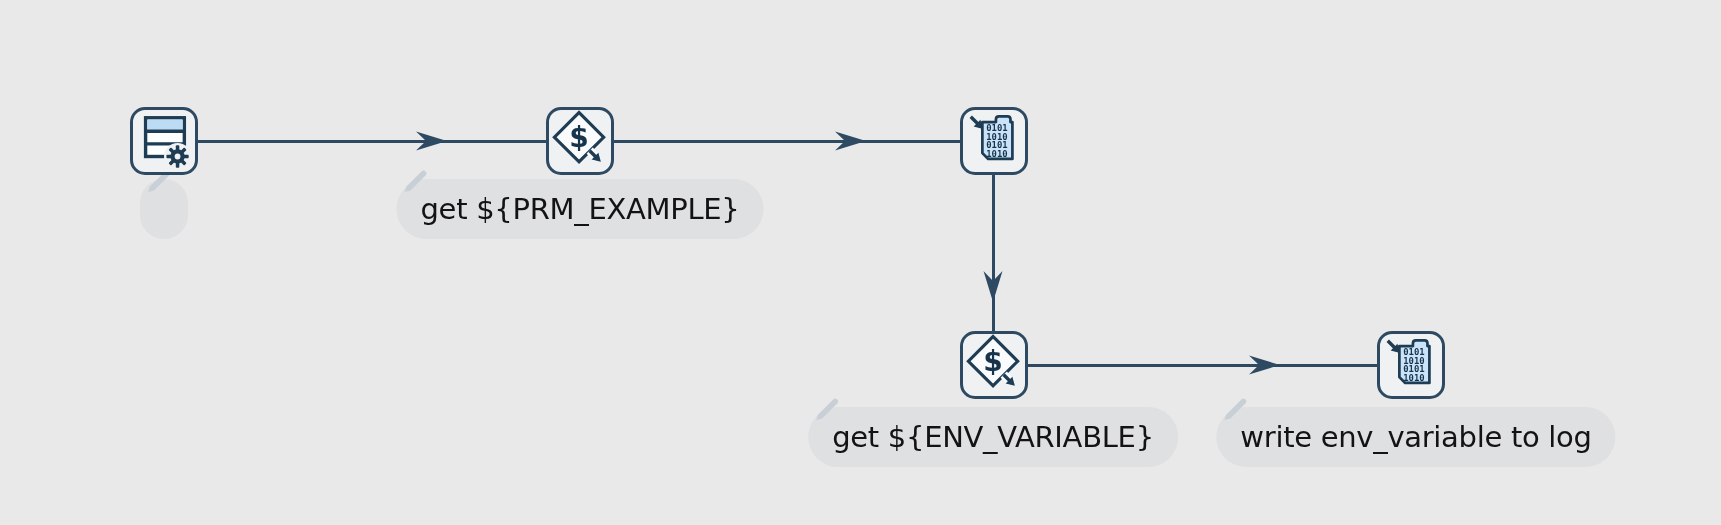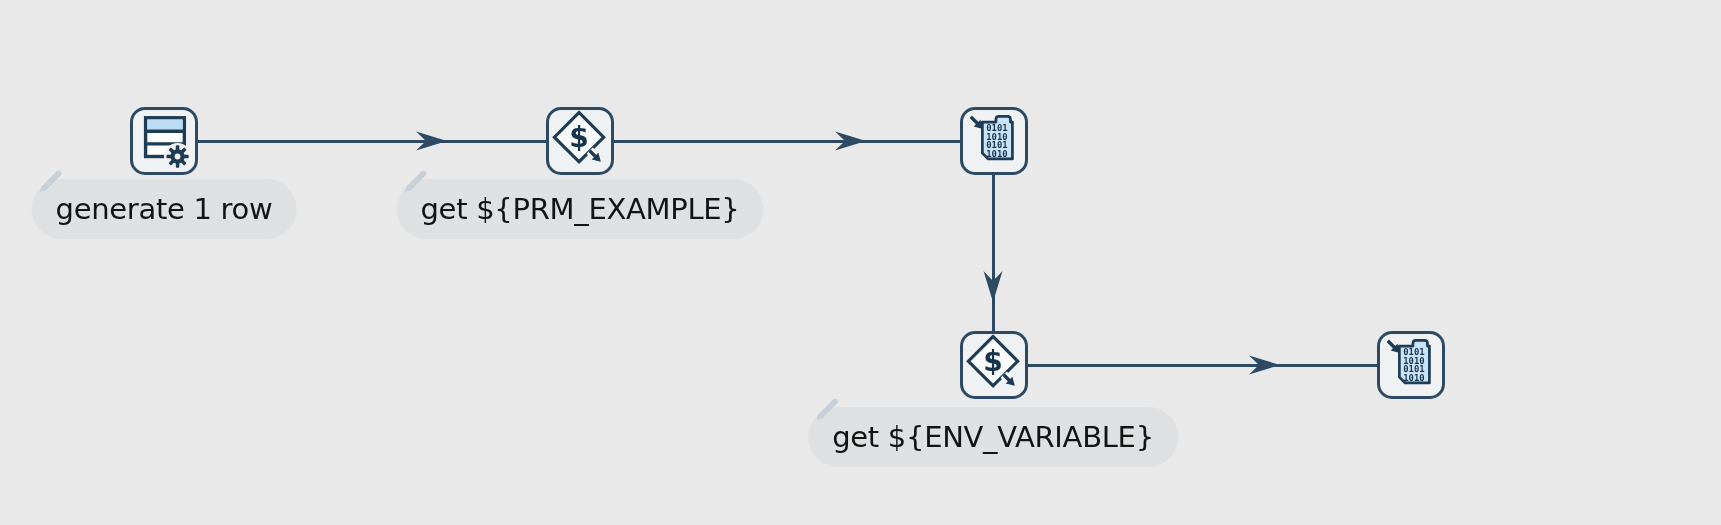--- a/index.html
+++ b/index.html
@@ -94,21 +94,20 @@
         <rect x="-1.8" y="-11.5" width="3.6" height="7" rx="1" transform="rotate(315)"></rect>
         <circle r="7.4"></circle>
         <circle r="3" fill="#eff1f2"></circle>
       </g>
     </svg>
   </div>
   <div class="pill" id="pill-1">
     <svg class="pencil" width="30" height="30" viewBox="0 0 30 30">
       <path d="M4 26 L10 24.5 L25 9.5 Q27 7.5 25 5.5 Q23 3.5 21 5.5 L6 20.5 Z" fill="#c9cfd6"></path>
     </svg>
-    <span>generate 1 row</span>
   </div>
 
   <div class="node" id="node-2">
     <svg width="64" height="64" viewBox="0 0 64 64">
       <rect x="13" y="10" width="36" height="36" transform="rotate(45 31 28)" fill="#fafbfc" stroke="#1e3c54" stroke-width="3.2"></rect>
       <text x="31" y="38.5" font-size="29" font-weight="bold" text-anchor="middle" fill="#16344c" font-family="DejaVu Sans, Liberation Sans, sans-serif">$</text>
       <line x1="42" y1="42" x2="50" y2="50" stroke="#fafbfc" stroke-width="9"></line>
       <line x1="42" y1="42" x2="49" y2="49" stroke="#1e3c54" stroke-width="3.5"></line>
       <polygon points="53.5,53.5 44,51 51,44" fill="#1e3c54"></polygon>
     </svg>
@@ -156,14 +155,20 @@
       <polygon points="20.5,19.5 11,17 18,10" fill="#1e3c54"></polygon>
       <path d="M20,12.5 L34,12.5 L34,9.5 Q34,6.5 37,6.5 L46,6.5 Q49,6.5 49,9.5 L49,12.5 L51,12.5 L51,50.5 L26,50.5 L20,44.5 Z" fill="#cbe3f8" stroke="#1e3c54" stroke-width="2.8" stroke-linejoin="round"></path>
       <g font-family="DejaVu Sans Mono, Liberation Mono, monospace" font-size="9.2" font-weight="bold" fill="#16344c">
         <text x="24" y="21.5">0101</text>
         <text x="24" y="30.5">1010</text>
         <text x="24" y="39.5">0101</text>
         <text x="24" y="48.5">1010</text>
       </g>
     </svg>
   </div>
+  <div class="pill" id="pill-5">
+    <svg class="pencil" width="30" height="30" viewBox="0 0 30 30">
+      <path d="M4 26 L10 24.5 L25 9.5 Q27 7.5 25 5.5 Q23 3.5 21 5.5 L6 20.5 Z" fill="#c9cfd6"></path>
+    </svg>
+    <span>write env_variable to log</span>
+  </div>
 
 </div>
 
 </body></html>

